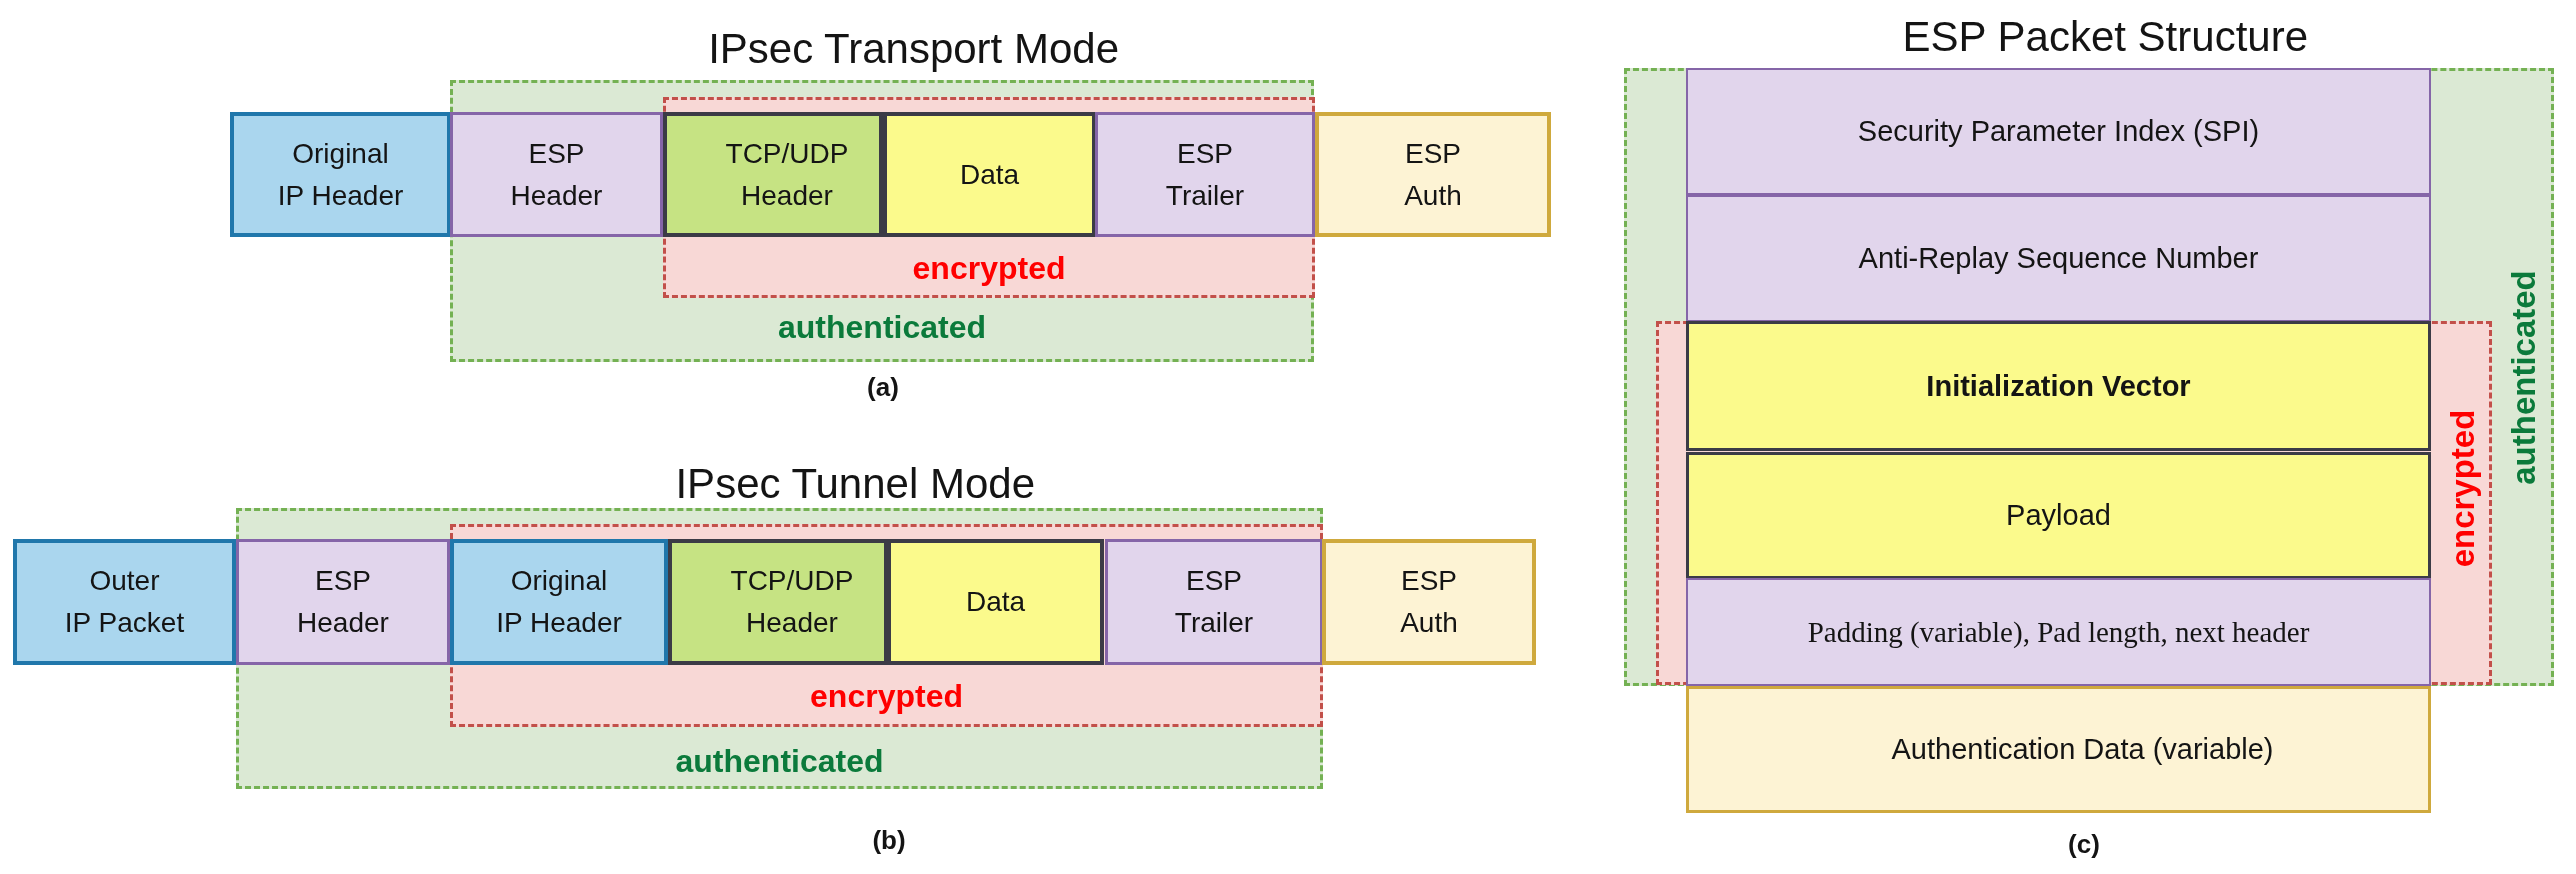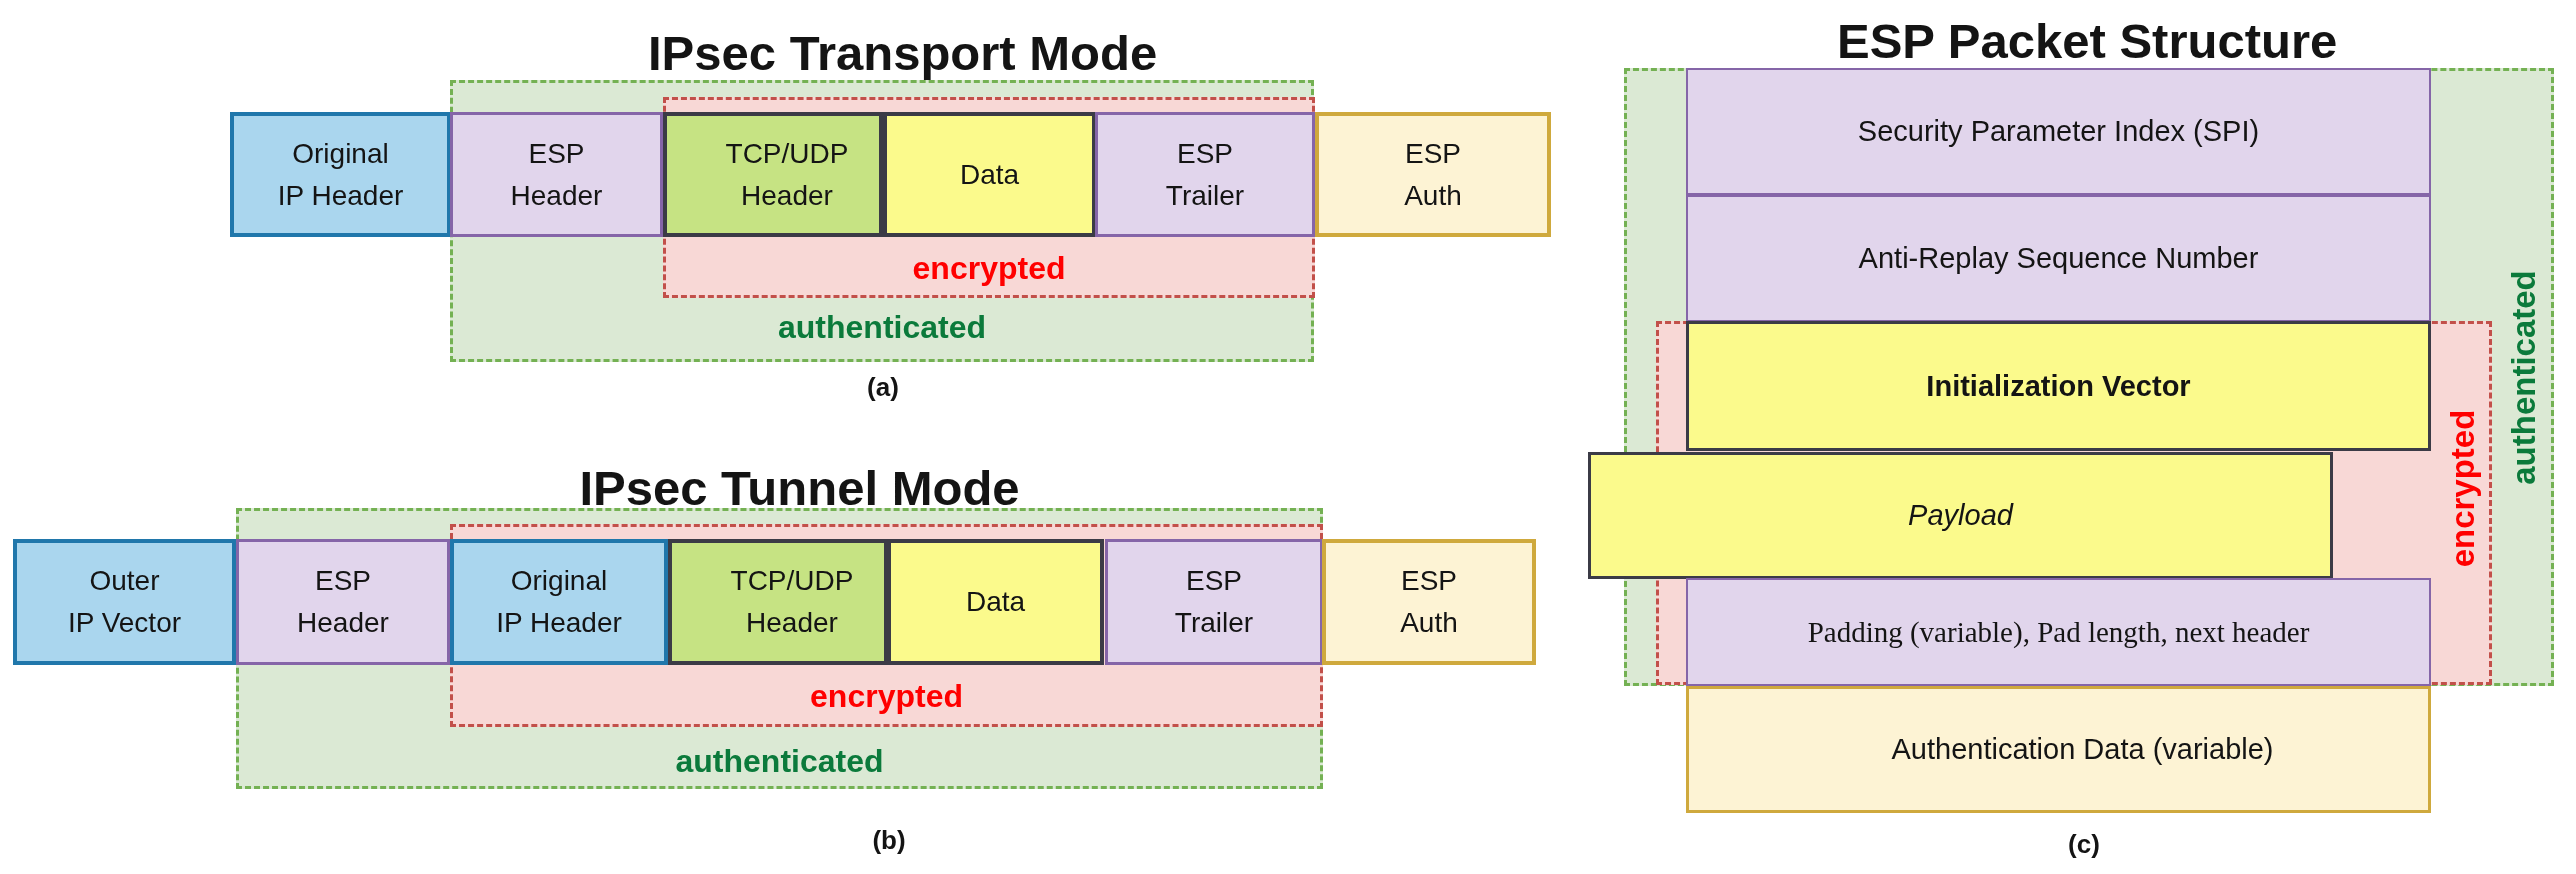--- a/index.html
+++ b/index.html
@@ -1,21 +1,21 @@
 <!DOCTYPE html>
 <html style="--text: #141414; --blue-fill: #aad6ee; --blue-border: #2077ab; --purple-fill: #e1d5ec; --purple-border: #8565a8; --green-box-fill: #c6e383; --yellow-fill: #fbfa8c; --cream-fill: #fdf3d4; --gold-border: #cfa93d; --dark-border: #3b3b46; --auth-area-fill: #dbe9d4; --auth-dash: #74b153; --enc-area-fill: #f8d8d6; --enc-dash: #c2504a; --enc-text: #ff0000; --auth-text: #0b7a3b;font-size:9.4px"><head>
 <meta charset="utf-8">
 <style>
   html,body{margin:0;padding:0;background:#ffffff;}
   #canvas{
     position:relative;width:2576px;height:875px;background:#ffffff;overflow:hidden;
     font-family:"Liberation Sans","DejaVu Sans",sans-serif;color:var(--text);
   }
   .title{
-    position:absolute;text-align:center;font-size:49px;font-weight:bold;color:var(--text);
+    position:absolute;text-align:right;font-size:42px;font-weight:normal;color:var(--text);
     white-space:nowrap;
   }
   .caption{
     position:absolute;text-align:center;font-size:26px;font-weight:bold;color:var(--text);
   }
   .area{position:absolute;box-sizing:border-box;}
   .area.auth{background:var(--auth-area-fill);border:3.5px dashed var(--auth-dash);z-index:1;}
   .area.enc{background:var(--enc-area-fill);border:3.5px dashed var(--enc-dash);z-index:2;}
   .pktbox{
     position:absolute;box-sizing:border-box;z-index:3;display:flex;align-items:center;justify-content:center;
@@ -69,21 +69,21 @@
     <div class="caption" style="left:824px;top:372px;width:118px;">(a)</div>
   </div>
 
   <div>
     <div class="title" style="left:564px;top:460px;width:471px;">IPsec Tunnel Mode</div>
 
     <div class="area auth" style="left:236px;top:508px;width:1087px;height:281px;"></div>
     <div class="area enc" style="left:450px;top:524px;width:873px;height:203px;"></div>
 
     <div class="pktbox blue" style="left:13px;top:539px;width:223px;height:126px;">Outer
-IP Vector</div>
+IP Packet</div>
     <div class="pktbox purple" style="left:236px;top:539px;width:214px;height:126px;">ESP
 Header</div>
     <div class="pktbox blue" style="left:450px;top:539px;width:218px;height:126px;">Original
 IP Header</div>
     <div class="pktbox green" style="left:668px;top:539px;width:220px;height:126px;">TCP/UDP
 Header</div>
     <div class="pktbox yellow" style="left:887px;top:539px;width:217px;height:126px;">Data</div>
     <div class="pktbox purple" style="left:1105px;top:539px;width:218px;height:126px;">ESP
 Trailer</div>
     <div class="pktbox cream" style="left:1322px;top:539px;width:214px;height:126px;">ESP
@@ -97,21 +97,21 @@
 
   <div>
     <div class="title" style="left:1837px;top:13px;width:471px;">ESP Packet Structure</div>
 
     <div class="area auth" style="left:1624px;top:68px;width:930px;height:618px;"></div>
     <div class="area enc" style="left:1656px;top:321px;width:836px;height:364px;"></div>
 
     <div class="row purple" style="left:1686px;top:68px;width:745px;height:127px;">Security Parameter Index (SPI)</div>
     <div class="row purple" style="left:1686px;top:195px;width:745px;height:127px;">Anti-Replay Sequence Number</div>
     <div class="row yellow" style="left:1686px;top:321px;width:745px;height:130px;font-weight:bold;">Initialization Vector</div>
-    <div class="row yellow" style="left:1588px;top:452px;width:745px;height:127px;font-style:italic;">Payload</div>
+    <div class="row yellow" style="left:1686px;top:452px;width:745px;height:127px;">Payload</div>
     <div class="row purple" style="left:1686px;top:578px;width:745px;height:108px;font-family:Liberation Serif, serif;">Padding (variable), Pad length, next header</div>
     <div class="row cream" style="left:1686px;top:686px;width:745px;height:127px;padding-left:48px;">Authentication Data (variable)</div>
 
     <div class="tag enc vert" style="left:2338px;top:471px;width:247px;height:35px;">encrypted</div>
     <div class="tag auth vert" style="left:2375px;top:360px;width:294px;height:35px;">authenticated</div>
 
     <div class="caption" style="left:2025px;top:829px;width:118px;">(c)</div>
   </div>
 
 </div>

